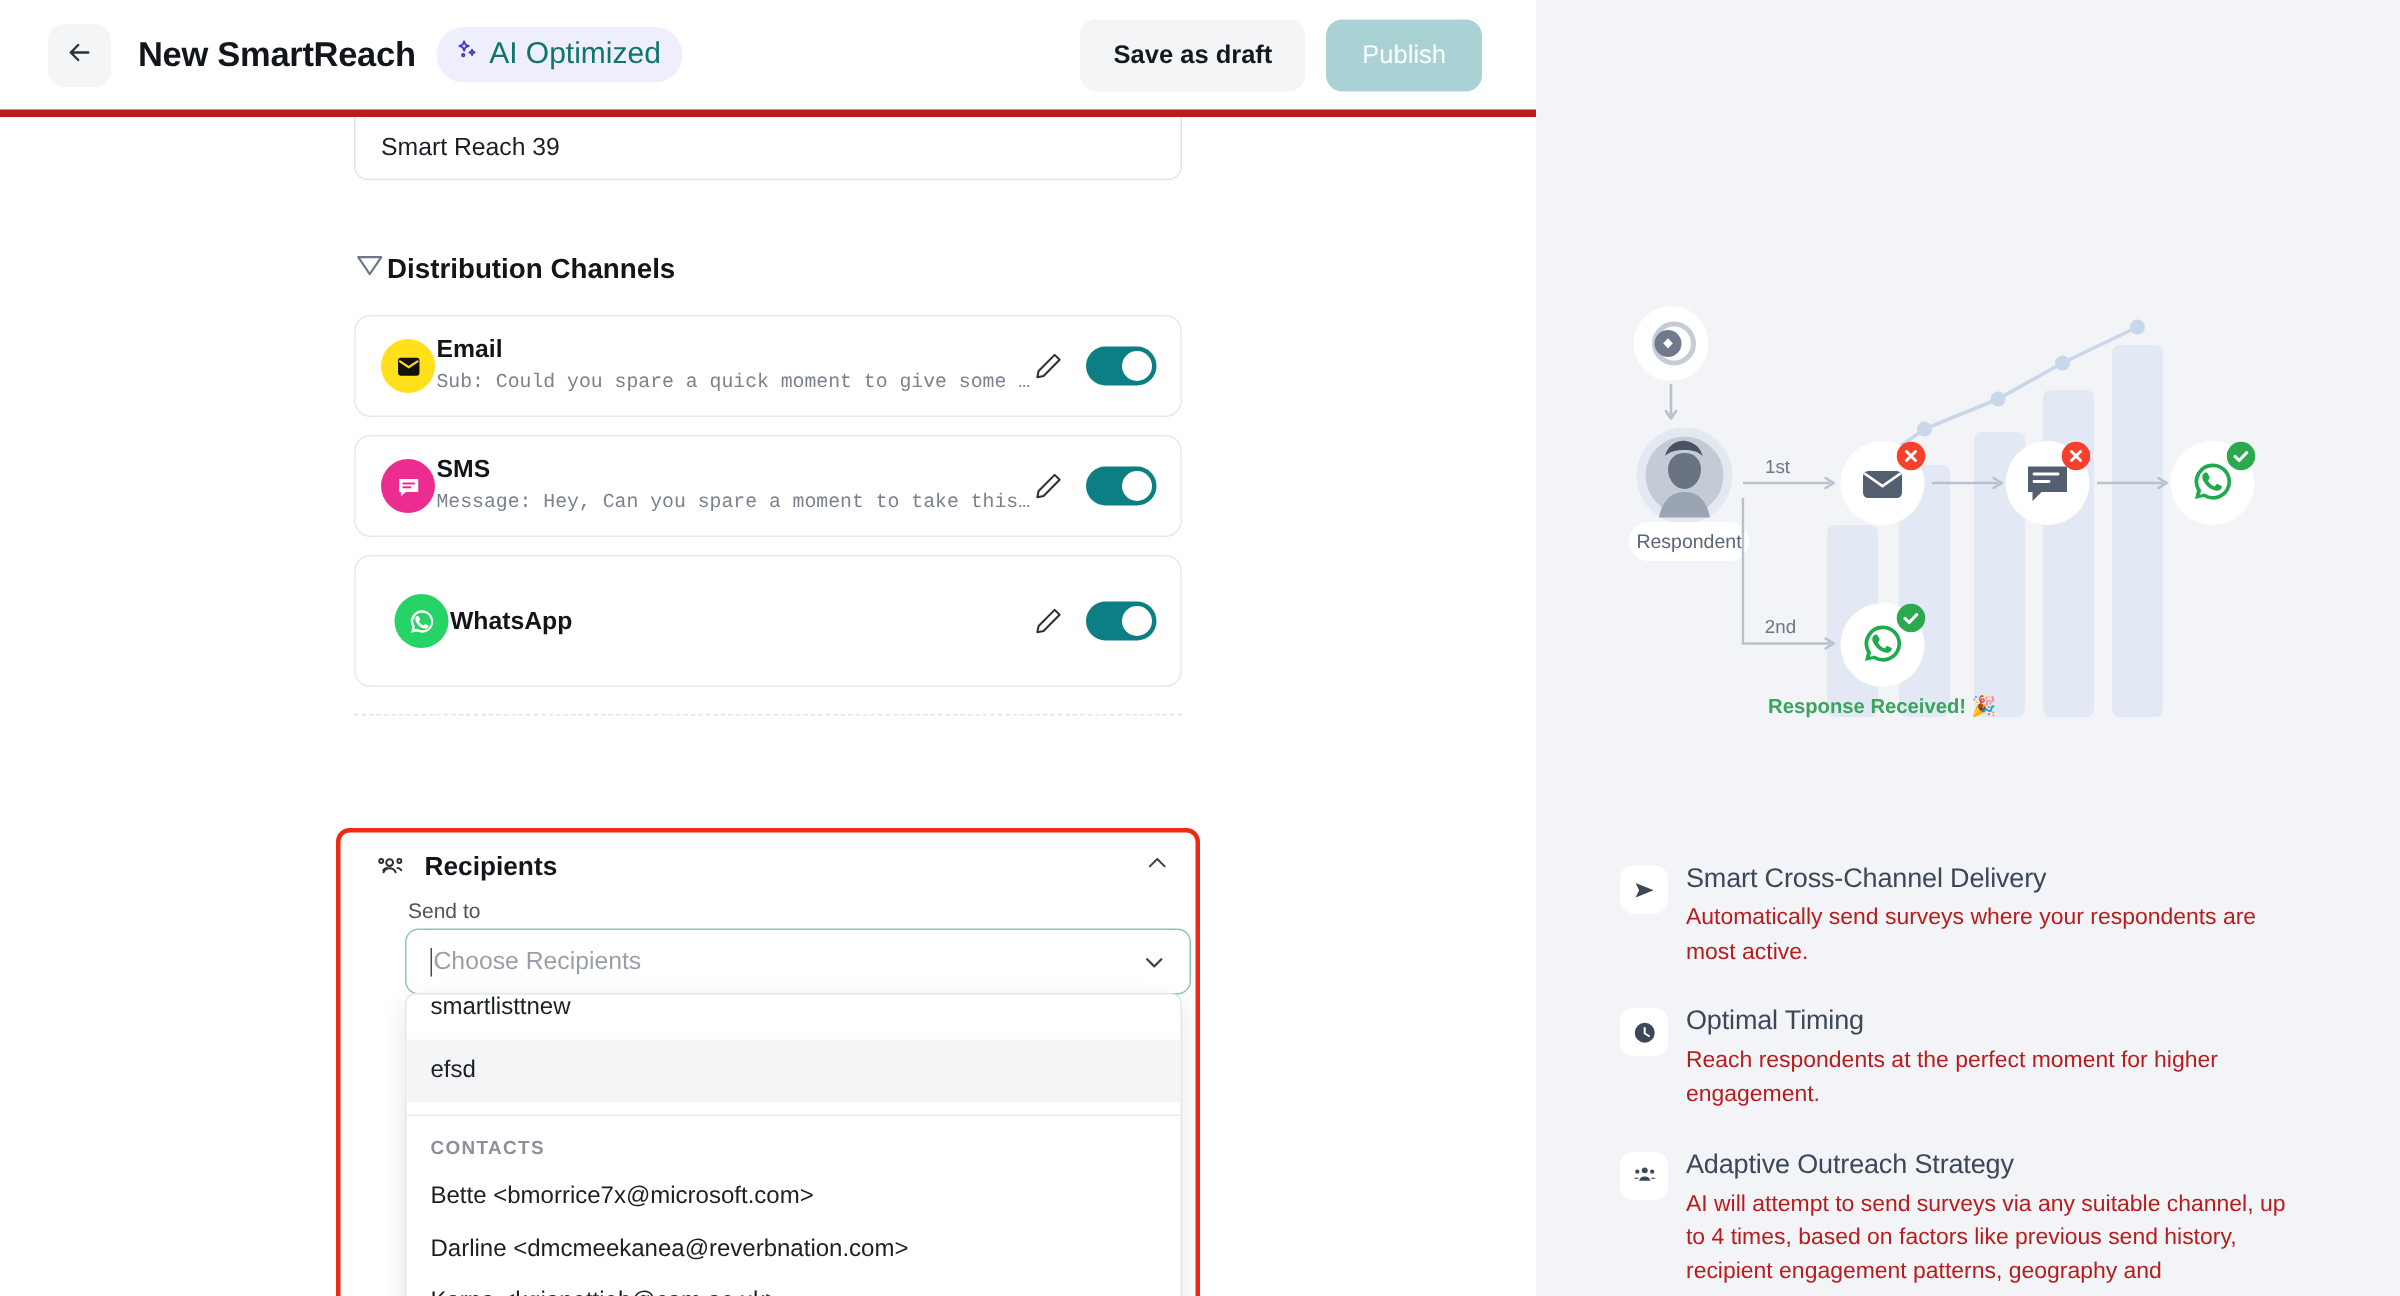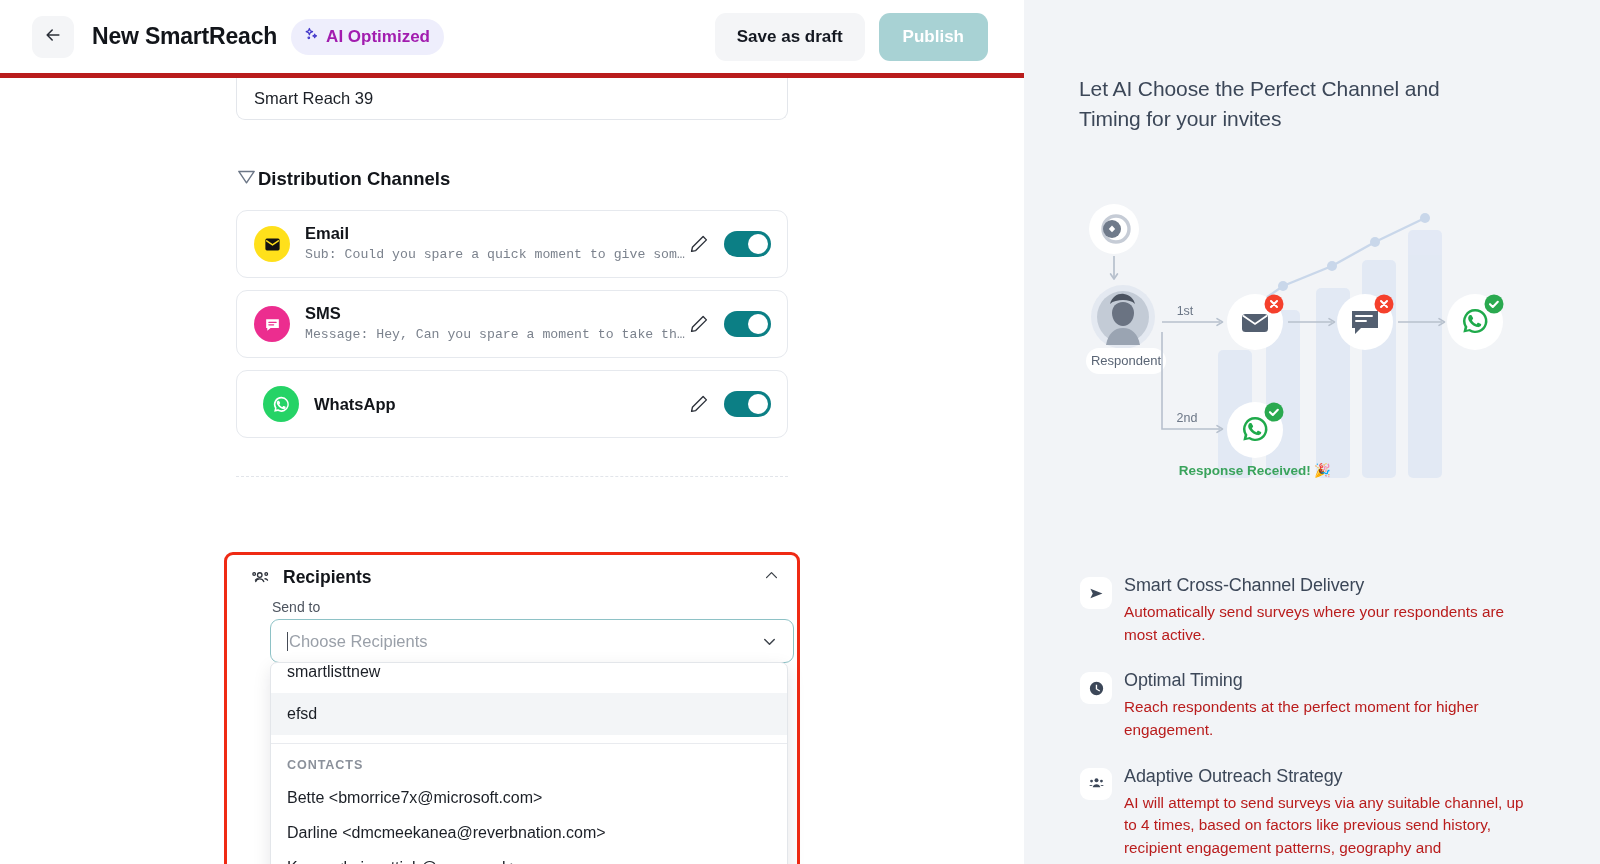--- a/index.html
+++ b/index.html
@@ -32,36 +32,36 @@
     cursor: pointer; flex: none;
   }
   .back-btn svg { width: 20px; height: 20px; }
   .title {
     font-size: 23px; font-weight: 700; letter-spacing: -0.2px;
     margin-left: 18px; color: #12151a; white-space: nowrap;
   }
   .ai-badge {
     display: inline-flex; align-items: center; gap: 6px;
     margin-left: 14px;
-    background: #eeeefc; color: #a21caf;
+    background: #eeeefc; color: #0f766e;
     border-radius: 999px; padding: 7px 14px 7px 12px;
-    font-size: 17px; font-weight: 700; white-space: nowrap;
+    font-size: 20px; font-weight: 400; white-space: nowrap;
   }
   .ai-badge svg { width: 17px; height: 17px; flex: none; }
   .topbar-spacer { flex: 1 1 auto; }
   .btn-draft {
     background: #f4f5f7; border: none; border-radius: 11px;
     padding: 0 22px; height: 48px;
     font-size: 17px; font-weight: 600; color: #141821;
     font-family: inherit; cursor: pointer; white-space: nowrap;
   }
   .btn-publish {
     background: #a8d2d4; border: none; border-radius: 11px;
     padding: 0 24px; height: 48px; margin-left: 14px;
-    font-size: 17px; font-weight: 700; color: #ffffff;
+    font-size: 17px; font-weight: 400; color: #ffffff;
     font-family: inherit; cursor: pointer; white-space: nowrap;
   }
 
   
   .content { position: relative; width: 1024px; height: 786px; }
 
   .name-input {
     position: absolute; left: 236px; top: 0px; width: 552px; height: 42px;
     border: 1px solid #e3e6eb; border-top: none;
     border-radius: 0 0 9px 9px; background: #fff;
@@ -76,24 +76,24 @@
   .section-head svg { width: 21px; height: 21px; }
   .section-head .lbl { font-size: 18.5px; font-weight: 700; color: #12151a; }
 
   .chan {
     position: absolute; left: 236px; width: 552px;
     border: 1px solid #e6e9ee; border-radius: 11px; background: #fff;
     display: flex; align-items: center; padding: 0 16px 0 17px;
   }
   .chan.c0 { top: 132px; height: 68px; }
   .chan.c1 { top: 212px; height: 68px; }
-  .chan.c2 { top: 292px; height: 68px; padding-left: 26px; }
+  .chan.c2 { top: 292px; height: 88px; padding-left: 26px; }
   .chan-ico { width: 36px; height: 36px; border-radius: 50%; flex: none;
     display: flex; align-items: center; justify-content: center; }
-  .chan-txt { margin-left: 15px; flex: 1 1 auto; min-width: 0; }
+  .chan-txt { margin-left: 1px; flex: 1 1 auto; min-width: 0; }
   .chan-name { font-size: 16.5px; font-weight: 600; color: #12151a; line-height: 1.25; }
   .chan-sub {
     font-size: 13.2px; color: #7b828d; line-height: 1.4; margin-top: 2px;
     font-family: "Liberation Mono", monospace;
     white-space: nowrap; overflow: hidden; text-overflow: ellipsis;
     max-width: 400px;
   }
   .pencil { width: 22px; height: 22px; flex: none; margin-right: 14px; cursor: pointer; }
   .toggle {
     width: 47px; height: 26px; border-radius: 999px; background: #0c7f85;
@@ -366,21 +366,20 @@
         <div class="dd-contact">Bette &lt;bmorrice7x@microsoft.com&gt;</div>
         <div class="dd-contact">Darline &lt;dmcmeekanea@reverbnation.com&gt;</div>
         <div class="dd-contact">Karna &lt;kgianettieb@cam.ac.uk&gt;</div>
 
       </div>
 
     </div>
   </div>
 
   <div class="right">
-    <div class="right-title">Let AI Choose the Perfect Channel and Timing for your invites</div>
 
     <div class="illus">
       <svg viewBox="0 0 500 320" width="500" height="320">
 
         <g fill="#dde6f4" opacity="0.75">
           <rect x="148" y="168" width="34" height="128" rx="5"></rect>
           <rect x="196" y="128" width="34" height="168" rx="5"></rect>
           <rect x="246" y="106" width="34" height="190" rx="5"></rect>
           <rect x="292" y="78" width="34" height="218" rx="5"></rect>
           <rect x="338" y="48" width="34" height="248" rx="5"></rect>

